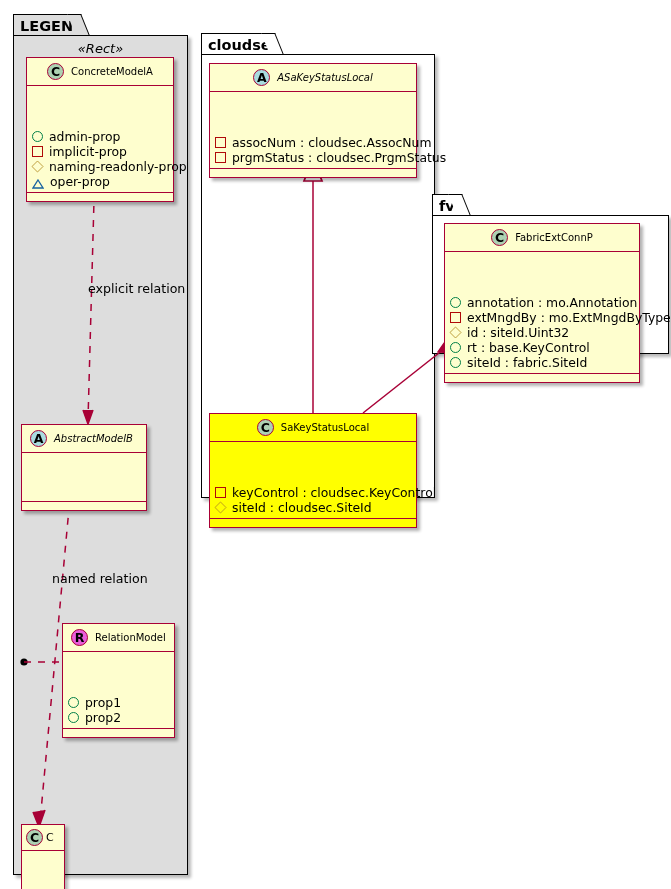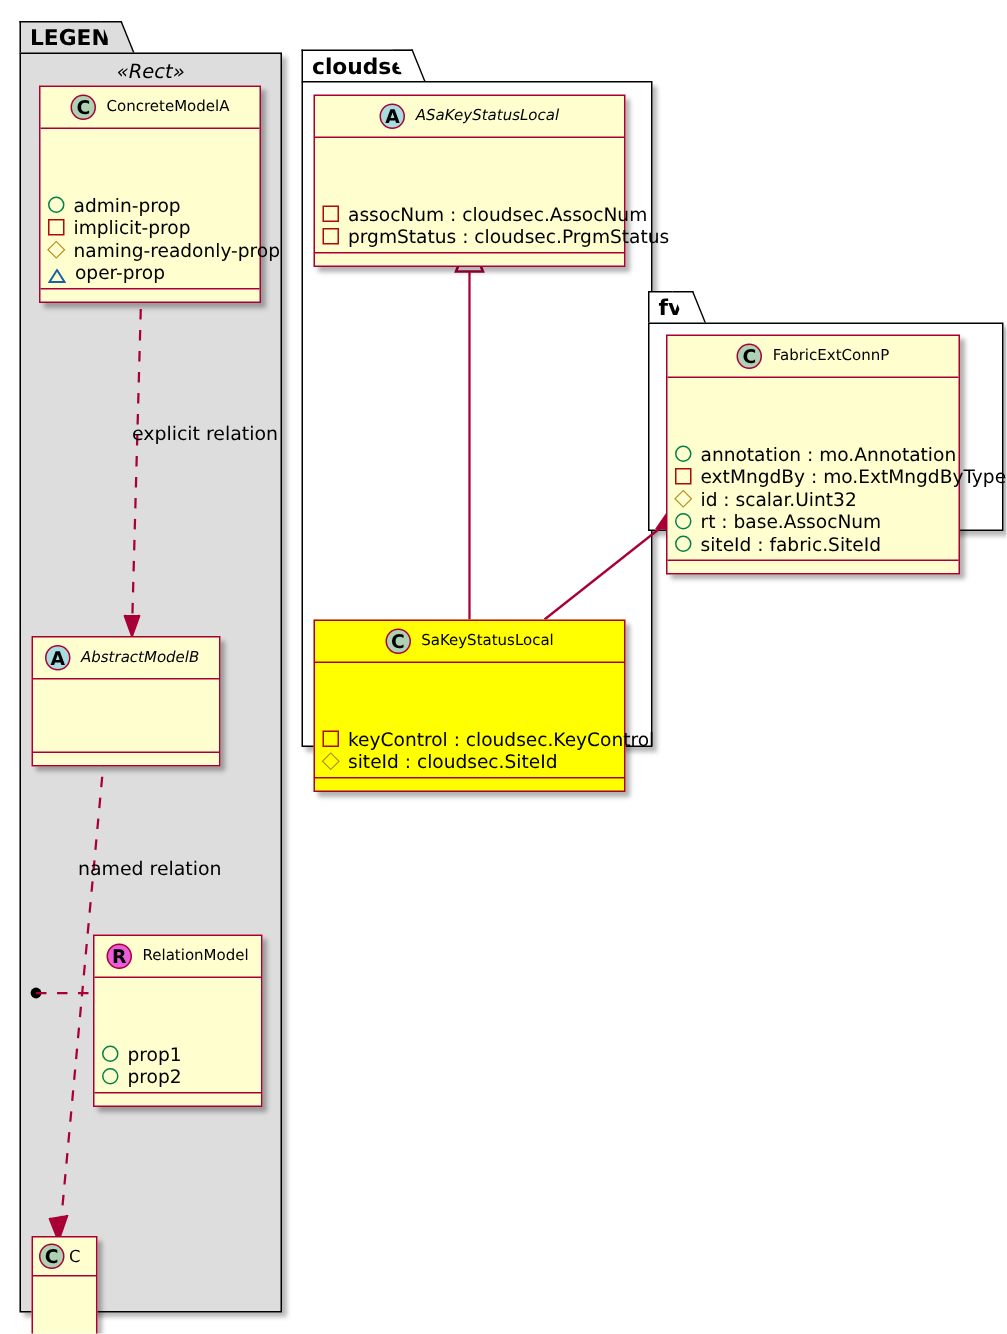--- a/index.html
+++ b/index.html
@@ -211,25 +211,25 @@
       <div class="attr">
         <span class="g circle"></span>
         <span>annotation : mo.Annotation</span>
       </div>
       <div class="attr">
         <span class="g square"></span>
         <span>extMngdBy : mo.ExtMngdByType</span>
       </div>
       <div class="attr">
         <span class="g diamond"></span>
-        <span>id : scalar.Uint32</span>
-      </div>
-      <div class="attr">
-        <span class="g circle"></span>
-        <span>rt : base.AssocNum</span>
+        <span>id : siteId.Uint32</span>
+      </div>
+      <div class="attr">
+        <span class="g circle"></span>
+        <span>rt : base.KeyControl</span>
       </div>
       <div class="attr">
         <span class="g circle"></span>
         <span>siteId : fabric.SiteId</span>
       </div>
     </div>
     <div class="cls-foot"></div>
   </div>
 
 </div>

